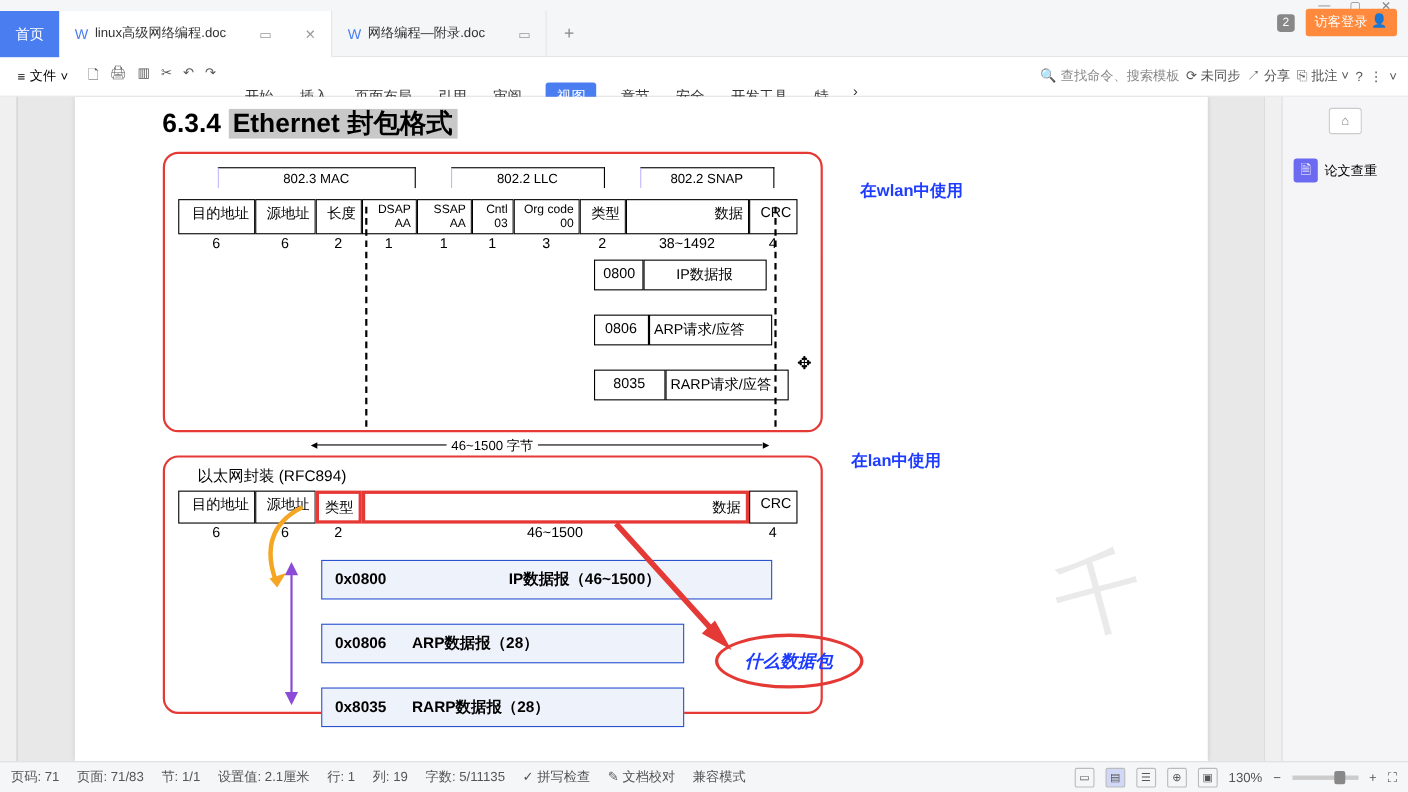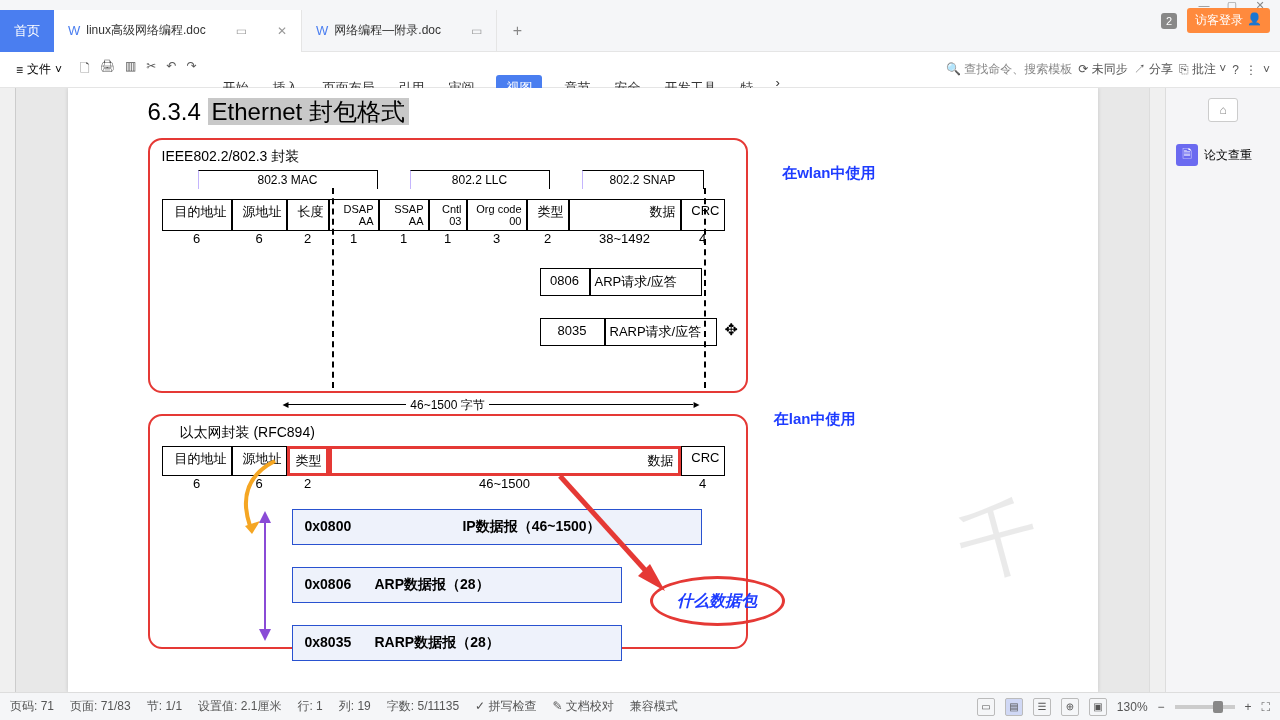--- a/index.html
+++ b/index.html
@@ -26,21 +26,21 @@
 .search-box { color: #888; }
 .workspace { position: absolute; top: 88px; bottom: 28px; left: 0; right: 0; background: #e8e8e8; display: flex; }
 .ruler-v { width: 16px; background: #f0f0f0; border-right: 1px solid #ccc; }
 .page-area { flex: 1; display: flex; justify-content: center; overflow: hidden; position: relative; }
 .page { width: 1030px; background: #fff; margin-top: 0; box-shadow: 0 0 4px rgba(0,0,0,0.15); position: relative; height: 100%; padding: 2px 80px; }
 .sidepanel { width: 115px; background: #f5f5f7; border-left: 1px solid #ddd; padding: 10px 6px; }
 .side-icon-top { width: 30px; height: 24px; border: 1px solid #ccc; border-radius: 3px; margin: 0 auto 16px; display: flex; align-items: center; justify-content: center; color: #888; background:#fff;}
 .side-item { display: flex; align-items: center; gap: 6px; padding: 6px 4px; font-size: 12px; }
 .side-item .sicon { width: 22px; height: 22px; background: #6b6af0; border-radius: 3px; display: flex; align-items: center; justify-content: center; color: #fff; }
 .scrollbar-v { width: 16px; background: #f0f0f0; border-left: 1px solid #ddd; }
-.heading { font-size: 24px; font-weight: normal; margin: 6px 0 10px 0; }
+.heading { font-size: 24px; font-weight: bold; margin: 6px 0 10px 0; }
 .hl { background: #c8c8c8; padding: 0 4px; }
 .figbox { border: 2px solid #e53935; border-radius: 14px; margin: 4px 0; padding: 8px 12px; position: relative; }
 .figtitle { font-size: 14px; }
 .note-right { position: absolute; color: #1e3cff; font-weight: bold; font-size: 15px; }
 .brackets { display: flex; font-size: 12px; border-bottom: 0; margin-top: 4px; }
 .seg { border-top: 1px solid #000; border-left: 1px solid #c4b5fd; border-right: 1px solid #000; text-align: center; padding: 2px 0; position: relative; margin-left: 32px; }
 .tbl { display: flex; }
 .cell { border: 1px solid #000; text-align: right; padding: 3px 4px; font-size: 13px; background: #fff; }
 .sizes { display: flex; font-size: 13px; }
 .sz { text-align: center; }
@@ -128,21 +128,20 @@
 <div class="workspace">
   <div class="ruler-v"></div>
   <div class="page-area">
     <div class="page">
       <div class="heading">
         <span>6.3.4</span>
         <span class="hl">Ethernet 封包格式</span>
       </div>
 
       <div class="figbox" style="width:600px;height:255px;">
-        <div class="figtitle">IEEE802.2/802.3 封装</div>
         <span class="note-right" style="right:-130px;top:24px;">在wlan中使用</span>
         <div class="brackets" style="margin-left:4px;">
           <div class="seg" style="width:180px">802.3 MAC</div>
           <div class="seg" style="width:140px">802.2 LLC</div>
           <div class="seg" style="width:122px">802.2 SNAP</div>
         </div>
         <div class="tbl" style="margin-top:10px;">
           <div class="cell" style="width:70px">目的地址</div>
           <div class="cell" style="width:55px">源地址</div>
           <div class="cell" style="width:42px">长度</div>
@@ -161,20 +160,24 @@
           <div class="sz" style="width:50px">1</div>
           <div class="sz" style="width:50px">1</div>
           <div class="sz" style="width:38px">1</div>
           <div class="sz" style="width:60px">3</div>
           <div class="sz" style="width:42px">2</div>
           <div class="sz" style="width:112px">38~1492</div>
           <div class="sz" style="width:44px">4</div>
         </div>
         <div class="dashed-v" style="left:182px;top:48px;height:200px;"></div>
         <div class="dashed-v" style="left:554px;top:48px;height:200px;"></div>
+        <div class="subbox" style="margin-left:378px;">
+          <div class="subcell" style="width:45px">0800</div>
+          <div class="subcell" style="width:112px">IP数据报</div>
+        </div>
         <div class="subbox" style="margin-left:378px;margin-top:22px;">
           <div class="subcell" style="width:50px">0806</div>
           <div class="subcell" style="width:112px;text-align:left;padding-left:4px;">ARP请求/应答</div>
         </div>
         <div class="subbox" style="margin-left:378px;margin-top:22px;">
           <div class="subcell" style="width:65px">8035</div>
           <div class="subcell" style="width:112px;text-align:left;padding-left:4px;">RARP请求/应答</div>
         </div>
         <span class="cursor-move" style="left:575px;top:180px;">✥</span>
       </div>

